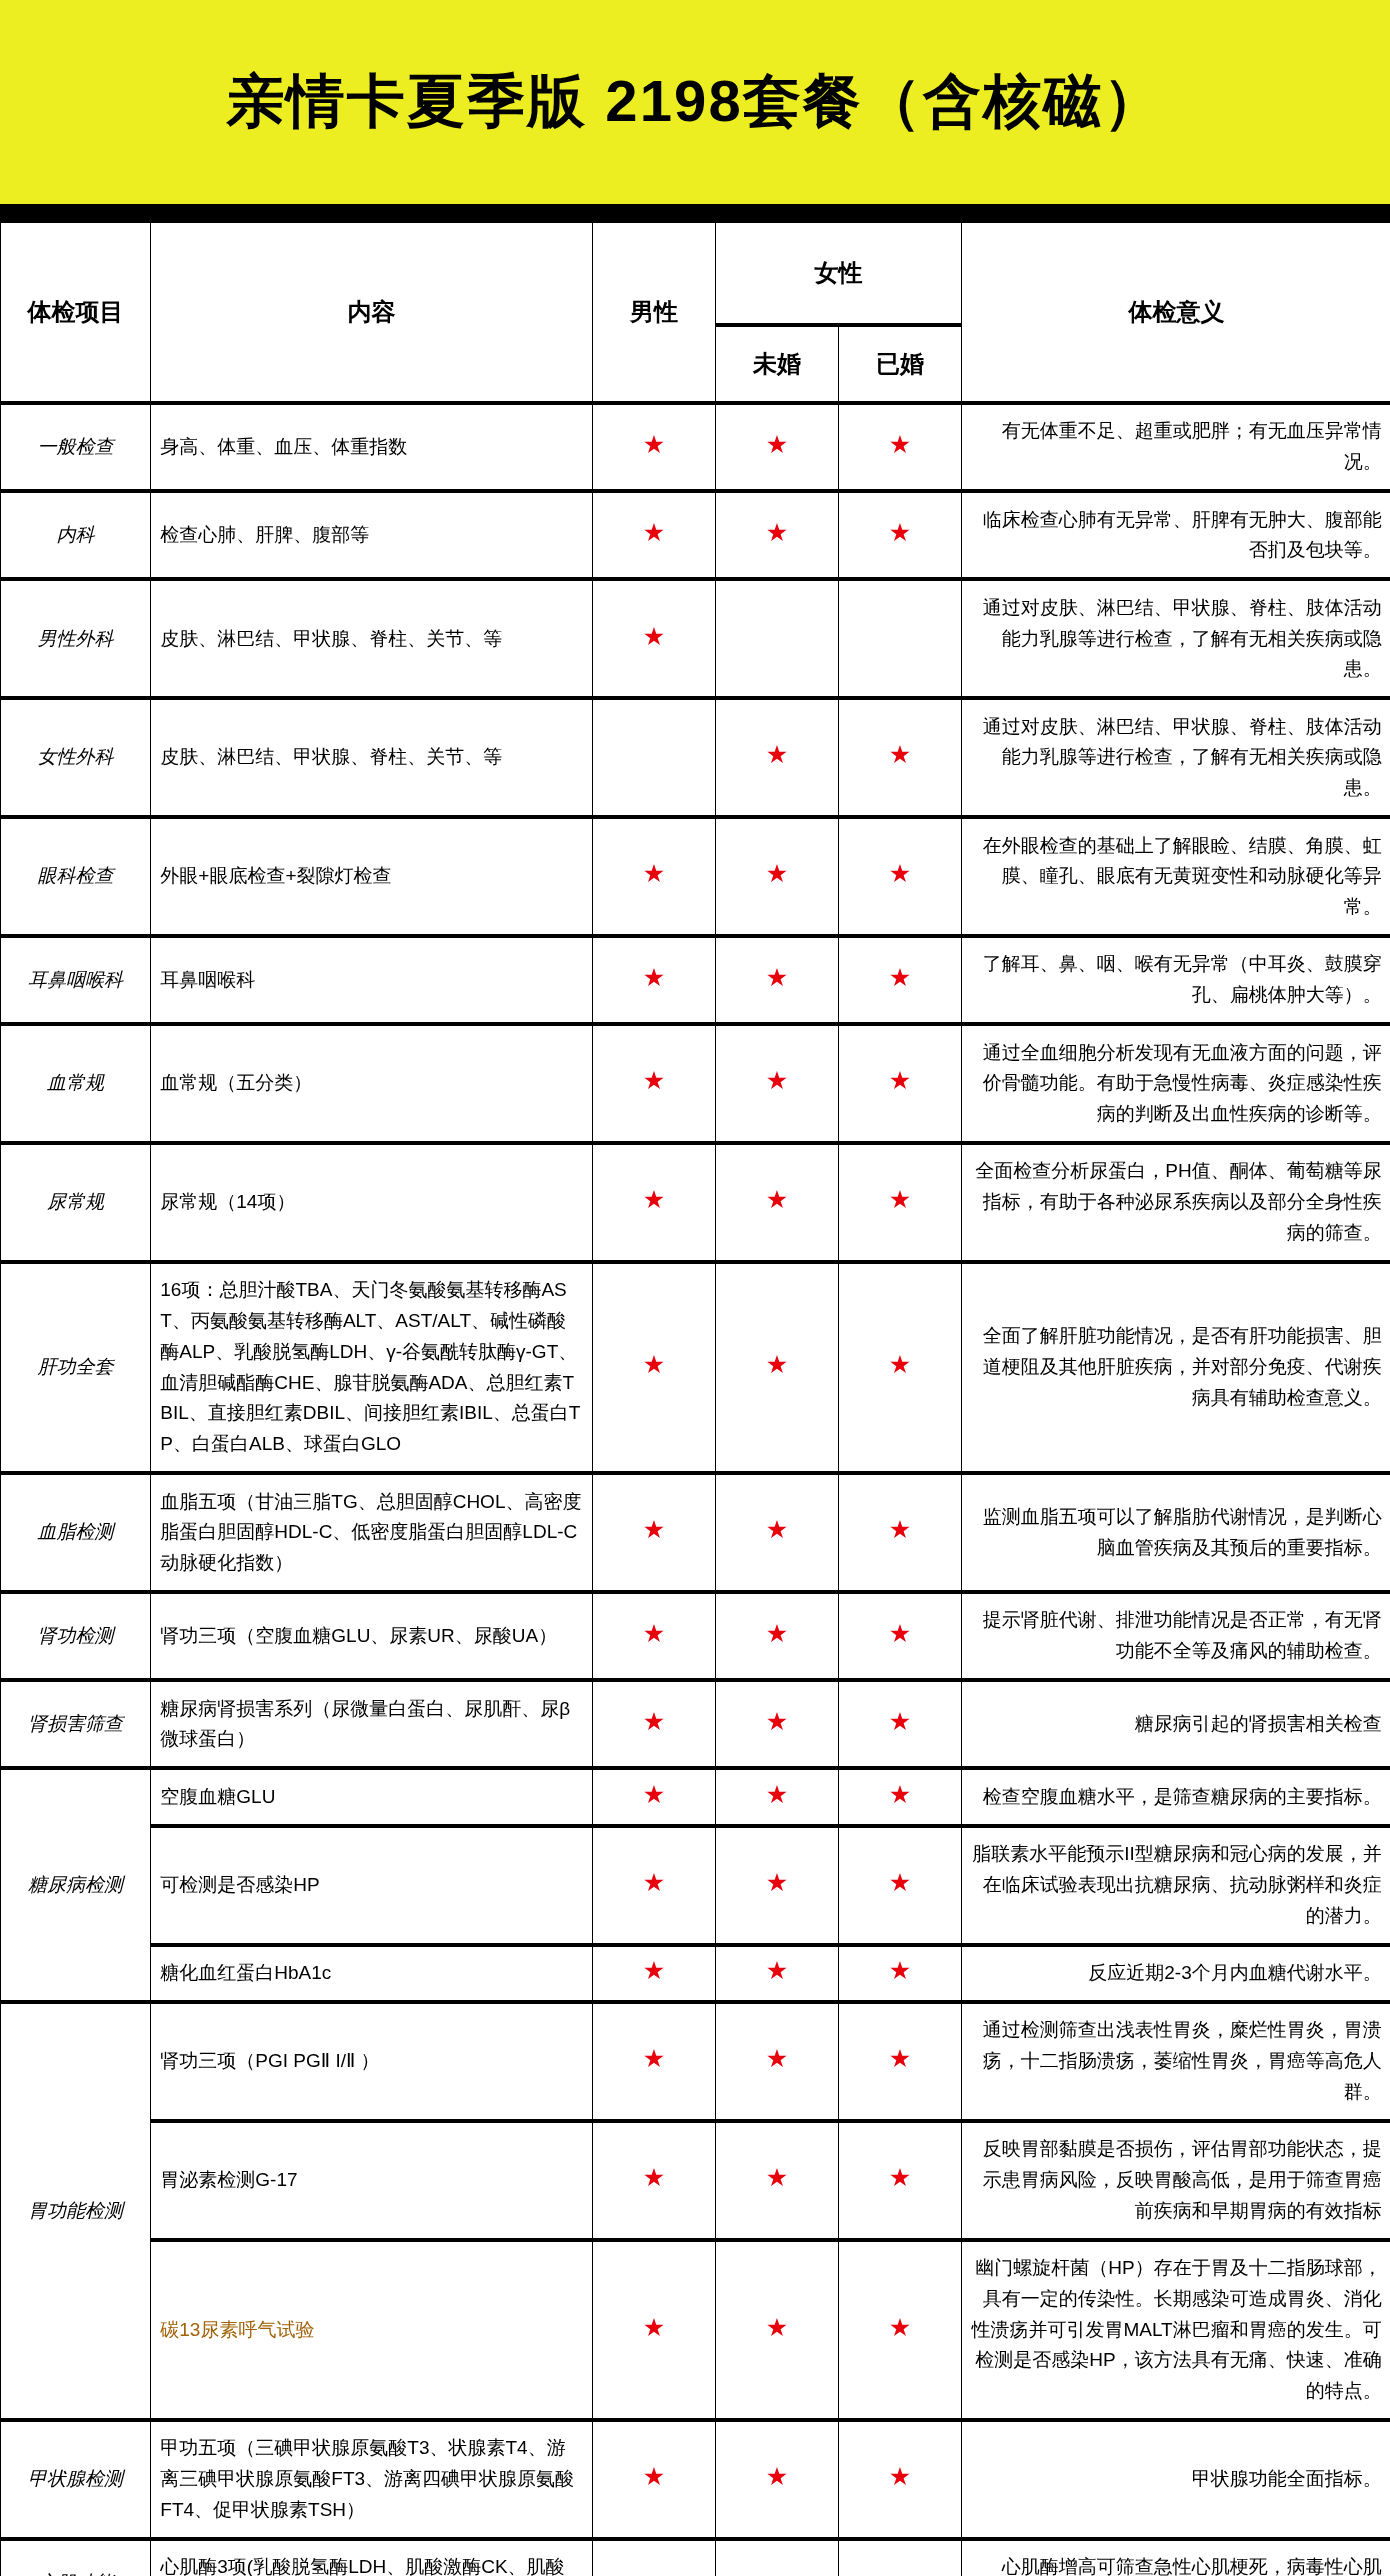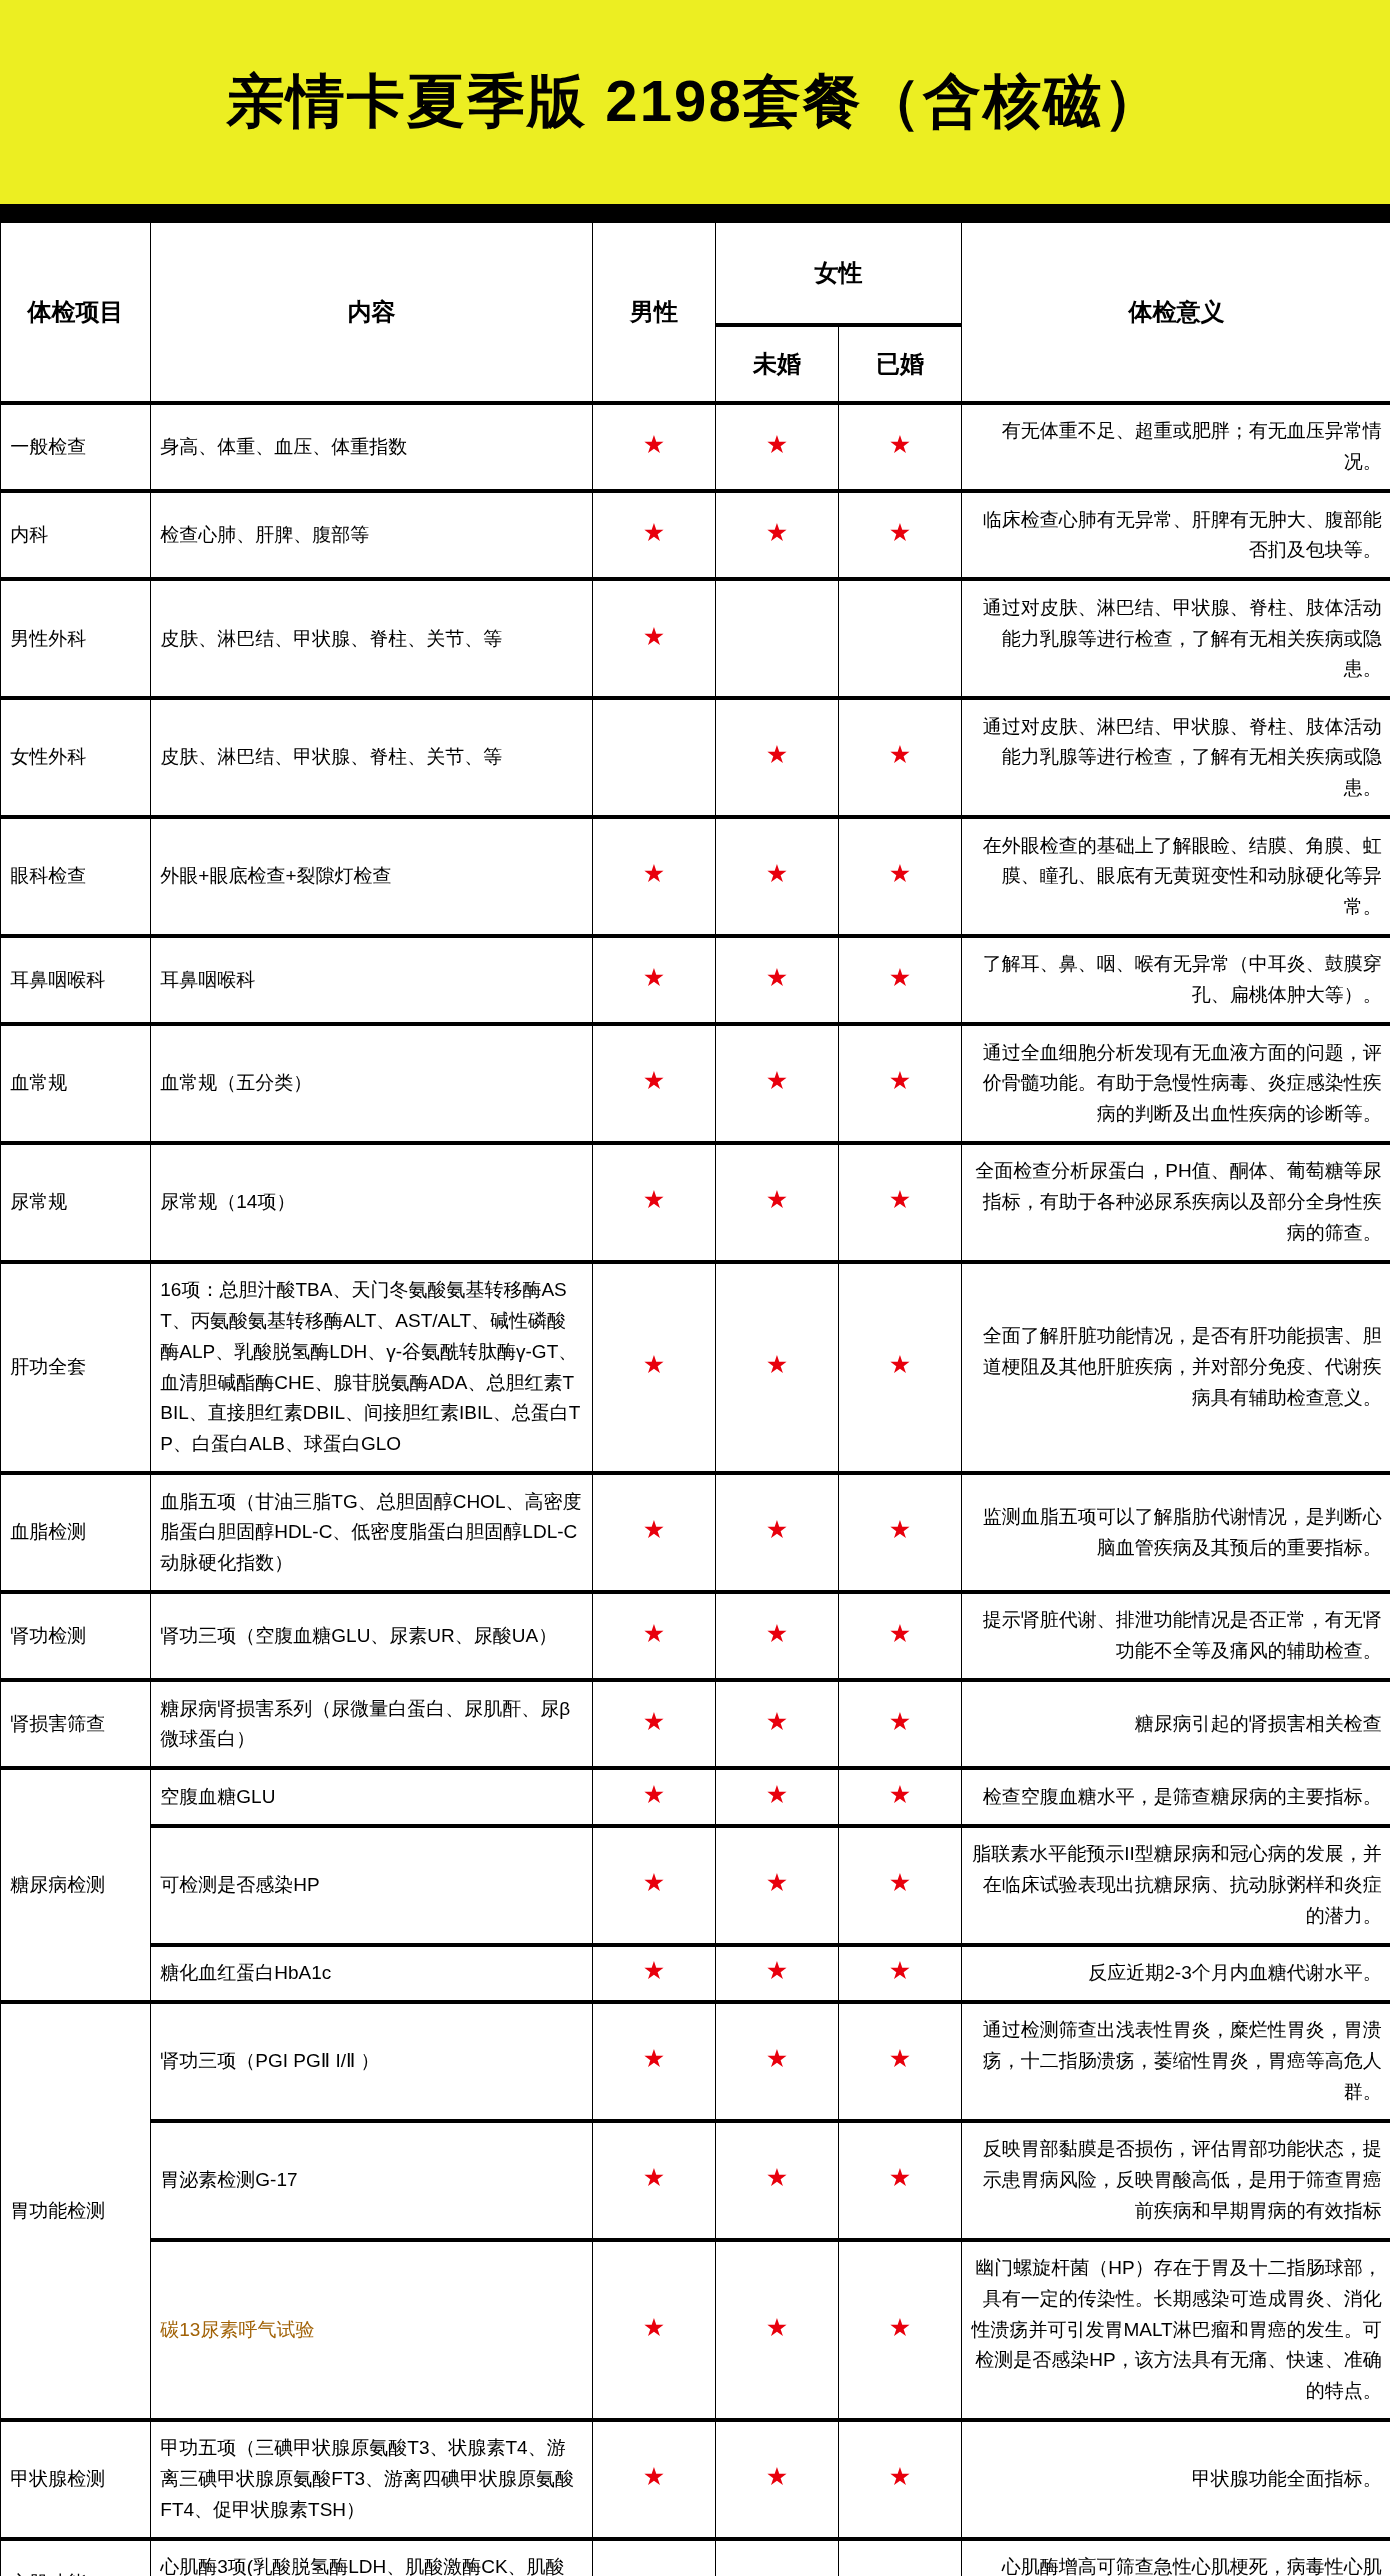--- a/index.html
+++ b/index.html
@@ -22,21 +22,21 @@
     border:1.5px solid #000;
     border-top-width:4.1px; border-bottom-width:4.1px;
     padding:11.3px 9.3px;
     vertical-align:middle;
     word-break:break-all;
   }
   thead th { font-size:24px; font-weight:bold; text-align:center; background:#fff; }
   thead tr.h1 th { height:77px; }
   thead tr.h2 th { height:52px; }
   td { font-size:19px; line-height:1.62; }
-  .item-cell    { font-weight:normal; }
+  .item-cell    { text-align:center; font-weight:normal;font-style:italic; }
   .content-cell { }
   .content-cell.long { text-align:left; }
   .star-cell    { text-align:center; }
   .star         { font-size:25px; line-height:1; }
   .meaning-cell { text-align:right; }
 </style>
 </head>
 <body>
 
 <div class="title-bar">亲情卡夏季版  2198套餐（含核磁）</div>

